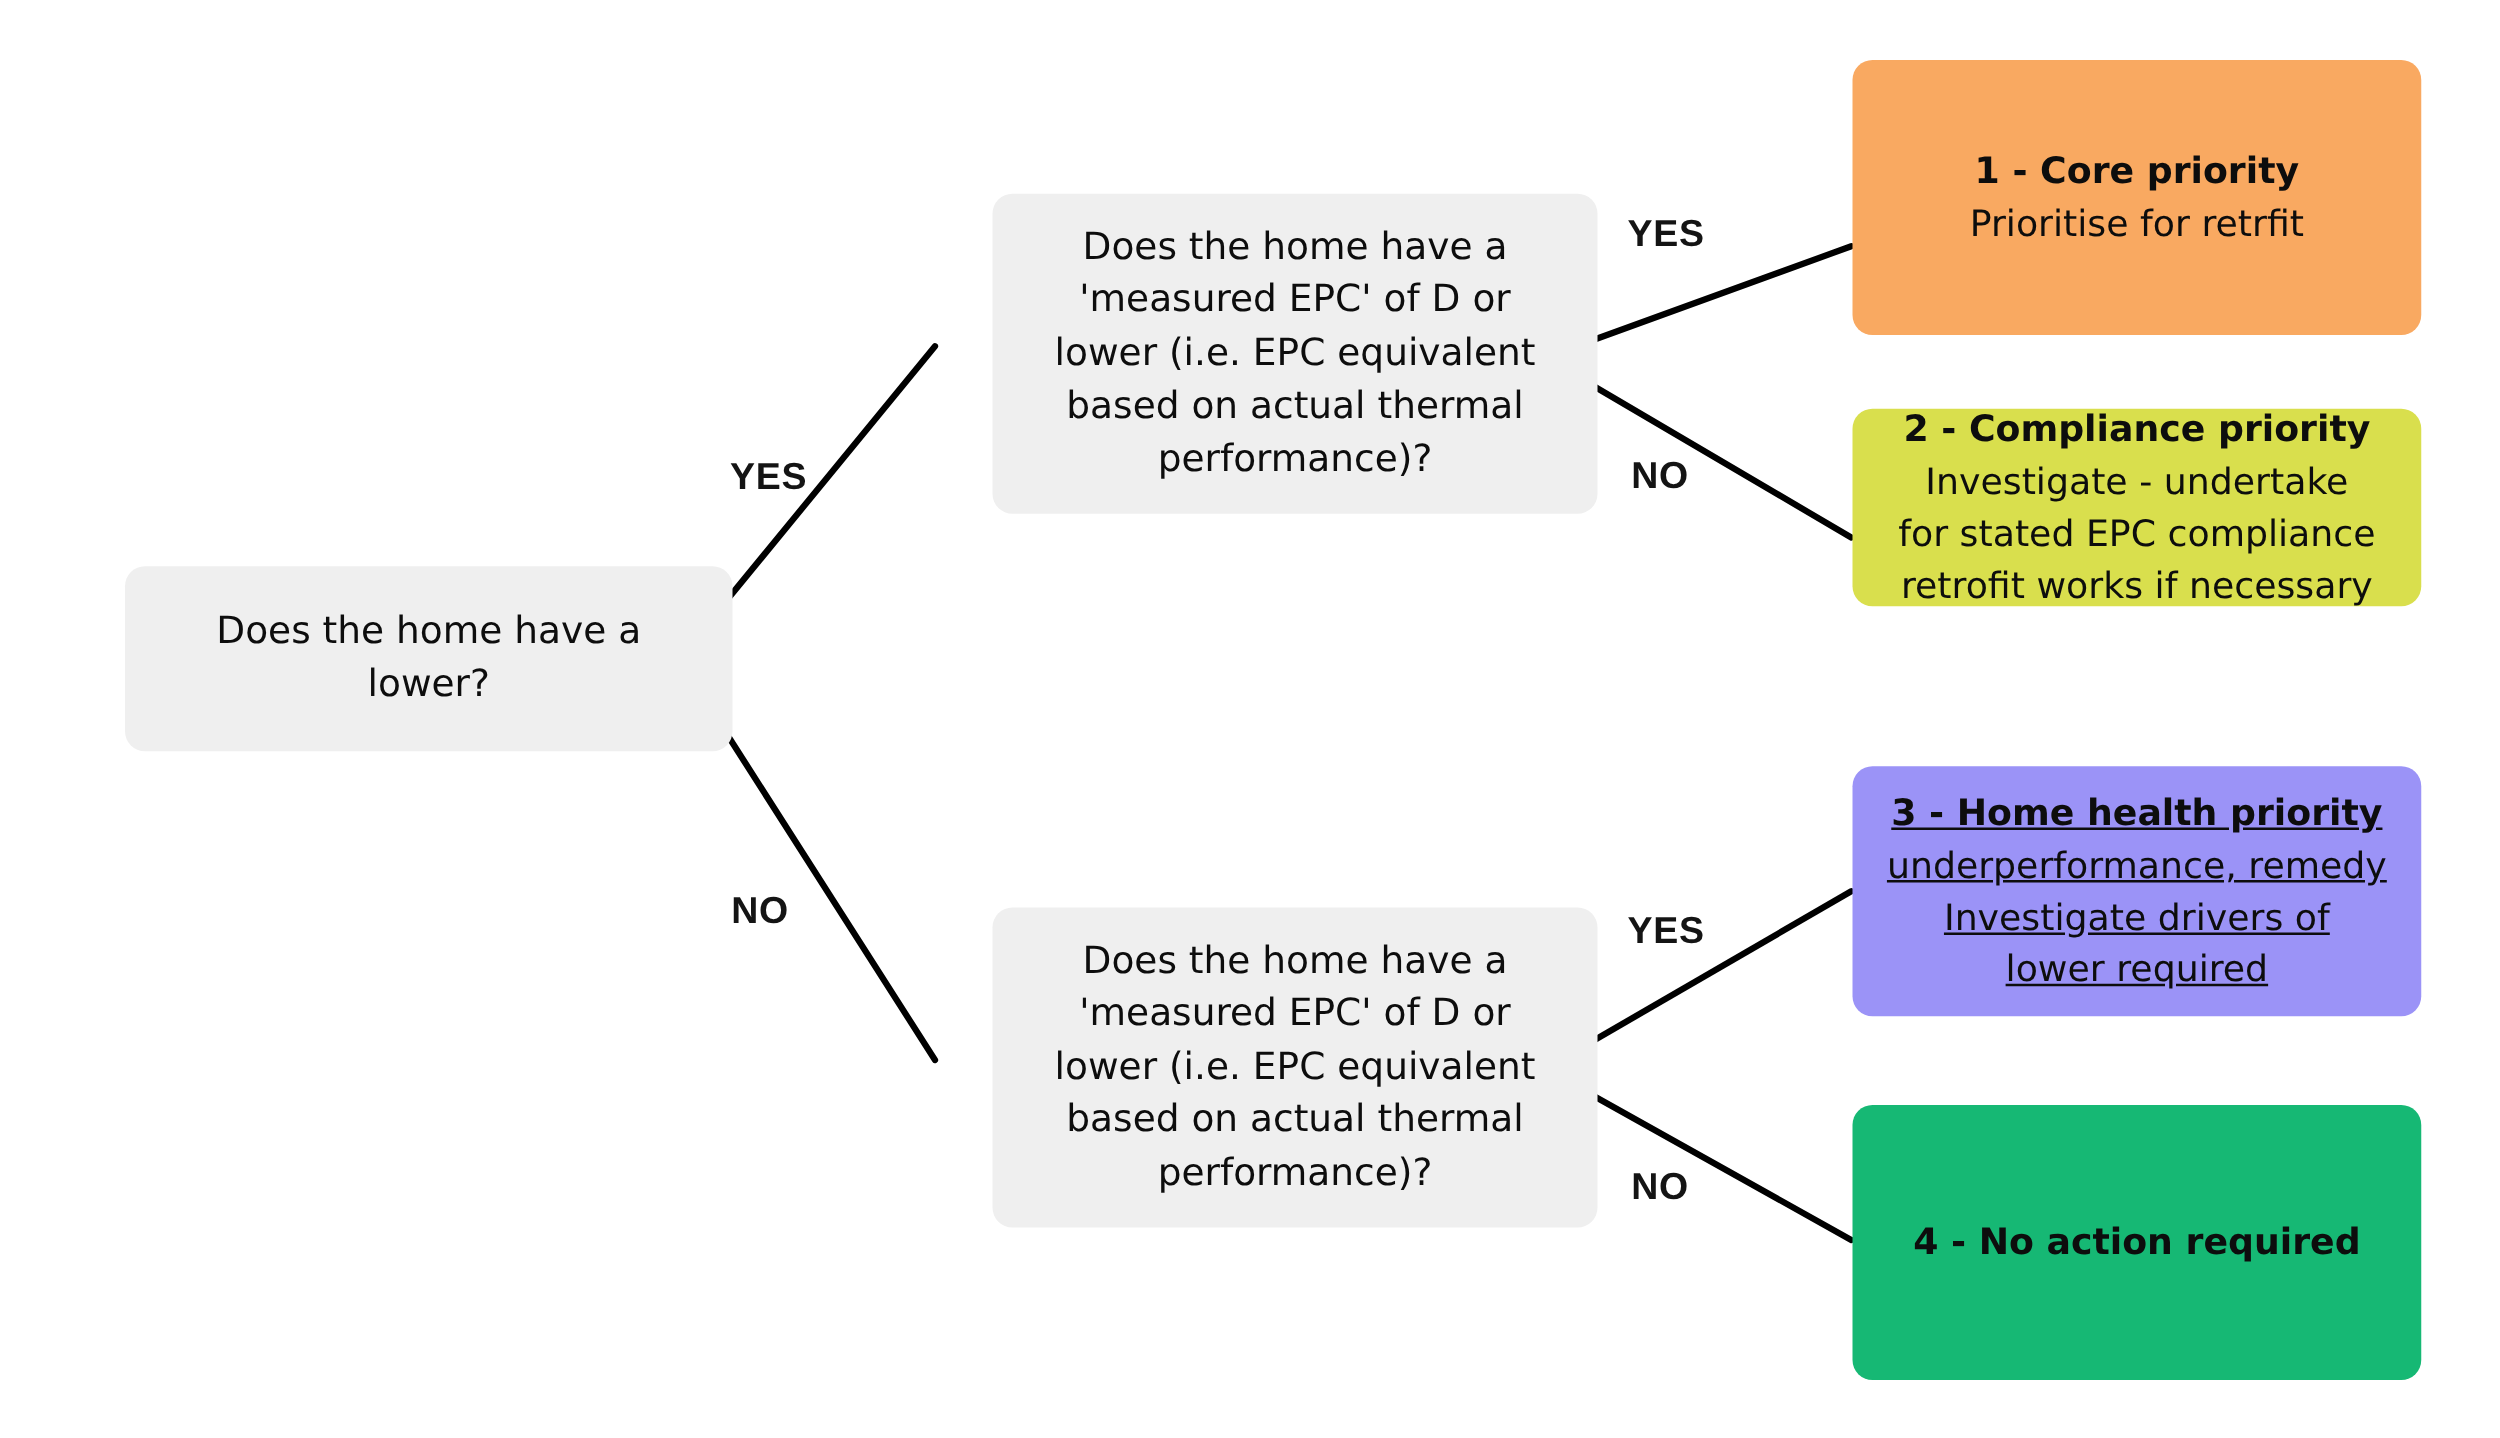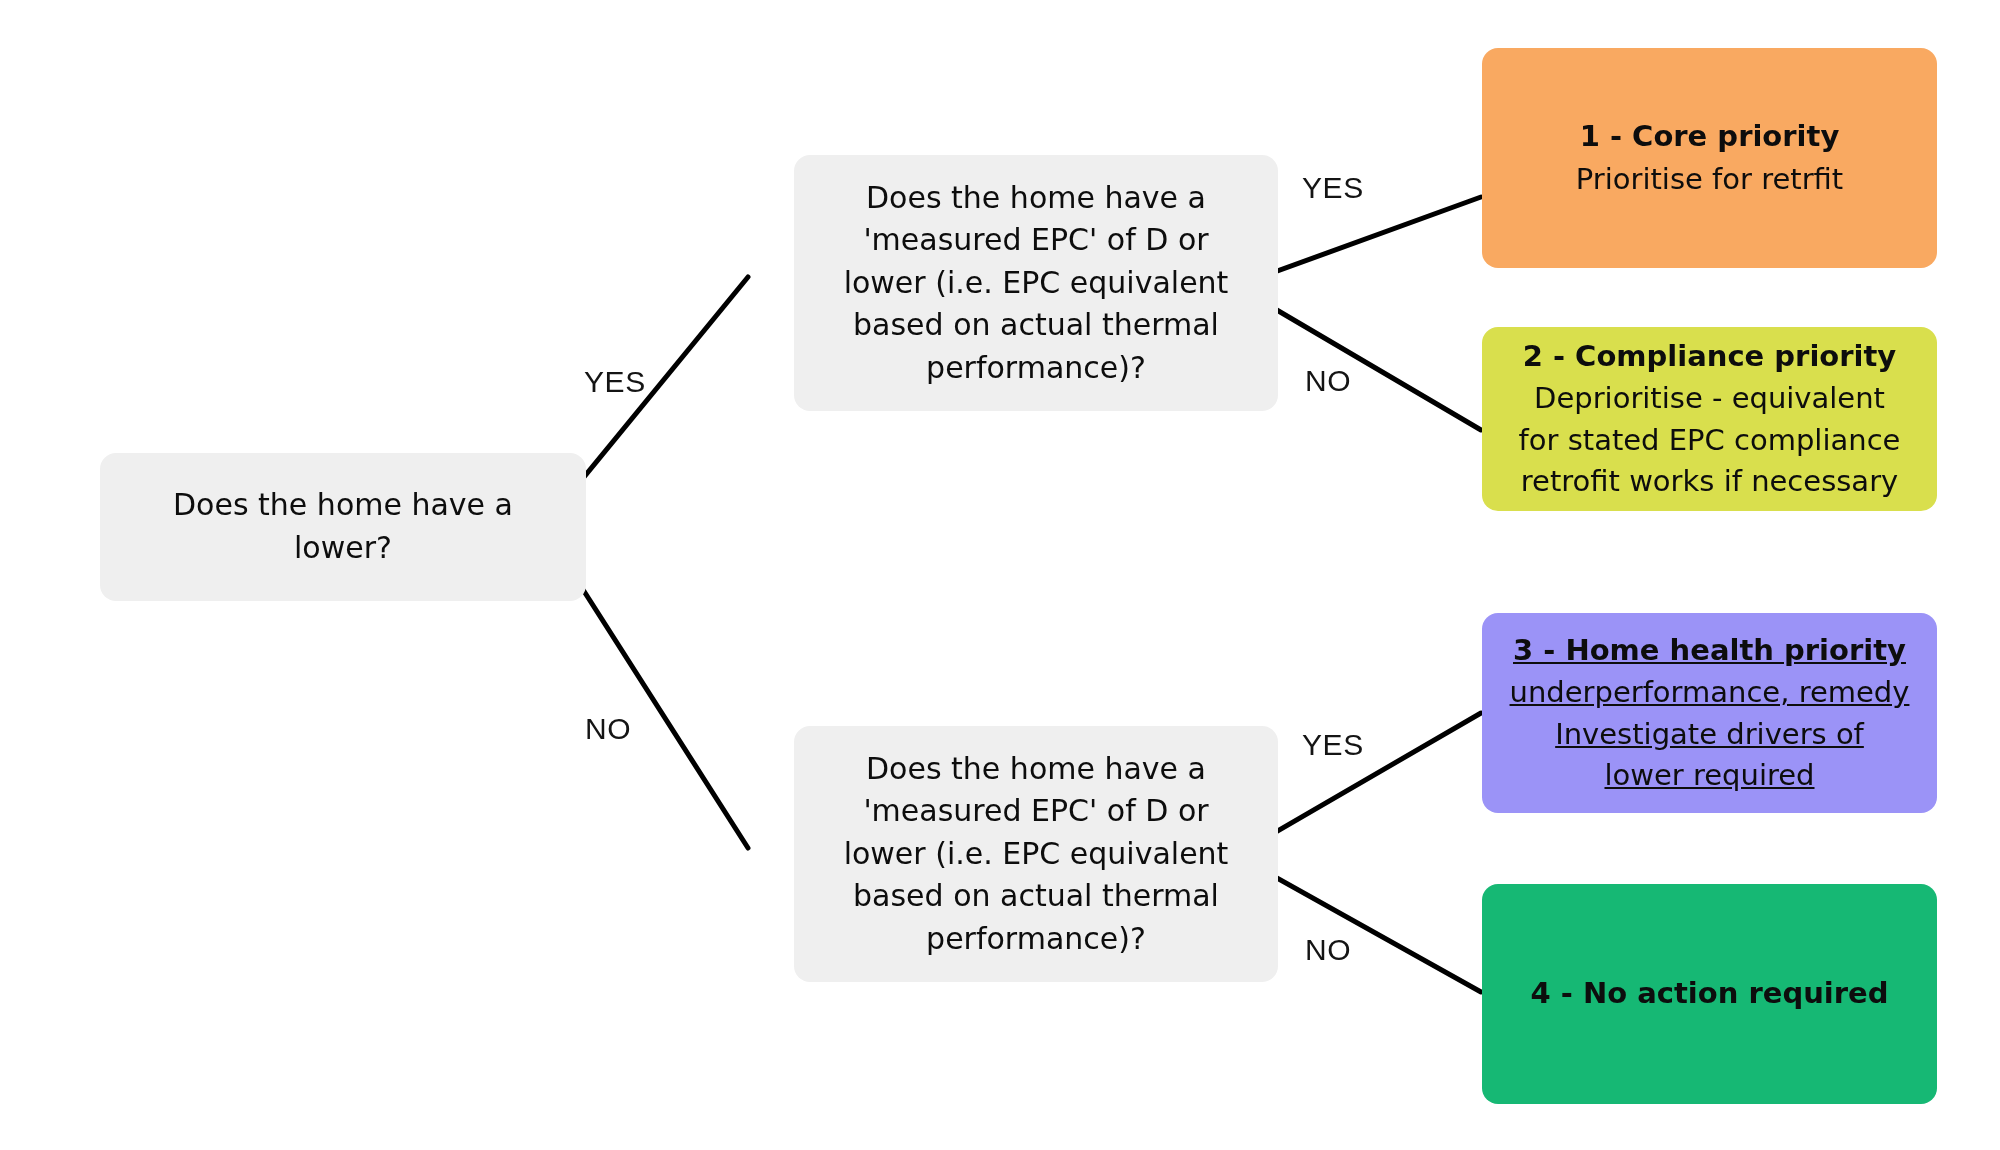--- a/index.html
+++ b/index.html
@@ -55,29 +55,29 @@
   .outcome .title {
     font-weight: 700;
     display: block;
     white-space: nowrap;
     margin-bottom: 1px;
   }
   #node-root  { left: 56px;   top: 453px; width: 486px;  height: 148px; }
   #node-q-top { left: 750px;  top: 155px; width: 484px;  height: 256px; }
   #node-q-bot { left: 750px;  top: 726px; width: 484px;  height: 256px; }
   #node-out-1 { left: 1482px; top: 48px;  width: 455px;  height: 220px; }
-  #node-out-2 { left: 1482px; top: 327px; width: 455px;  height: 184px; }
+  #node-out-2 { left: 1482px; top: 327px; width: 455px;  height: 158px; }
   #node-out-3 { left: 1482px; top: 613px; width: 455px;  height: 200px; }
   #node-out-4 { left: 1482px; top: 884px; width: 455px;  height: 220px; align-items: center; }
 
   .edge-label {
     position: absolute;
     font-family: "Liberation Sans", sans-serif;
     font-size: 30px;
-    font-weight: 400;
+    font-weight: 700;
     color: #141414;
     letter-spacing: 0.6px;
     white-space: nowrap;
   }
   #lbl-root-yes { left: 584px;  top: 365px; }
   #lbl-root-no  { left: 585px;  top: 712px; }
   #lbl-top-yes  { left: 1302px; top: 171px; }
   #lbl-top-no   { left: 1305px; top: 364px; }
   #lbl-bot-yes  { left: 1302px; top: 728px; }
   #lbl-bot-no   { left: 1305px; top: 933px; }
@@ -119,21 +119,21 @@
     <span class="line">performance)?</span>
   </div>
 
   <div class="node outcome" id="node-out-1" style="background: rgb(249, 169, 97);">
     <span class="title">1 - Core priority</span>
     <span class="line">Prioritise for retrfit</span>
   </div>
 
   <div class="node outcome" id="node-out-2" style="background: rgb(217, 223, 77);">
     <span class="title">2 - Compliance priority</span>
-    <span class="line">Deprioritise - equivalent</span>
+    <span class="line">Investigate - undertake</span>
     <span class="line">for stated EPC compliance</span>
     <span class="line">retrofit works if necessary</span>
   </div>
 
   <div class="node outcome" id="node-out-3" style="background: rgb(155, 147, 247); text-decoration: underline;">
     <span class="title">3 - Home health priority</span>
     <span class="line">underperformance, remedy</span>
     <span class="line">Investigate drivers of</span>
     <span class="line">lower required</span>
   </div>

